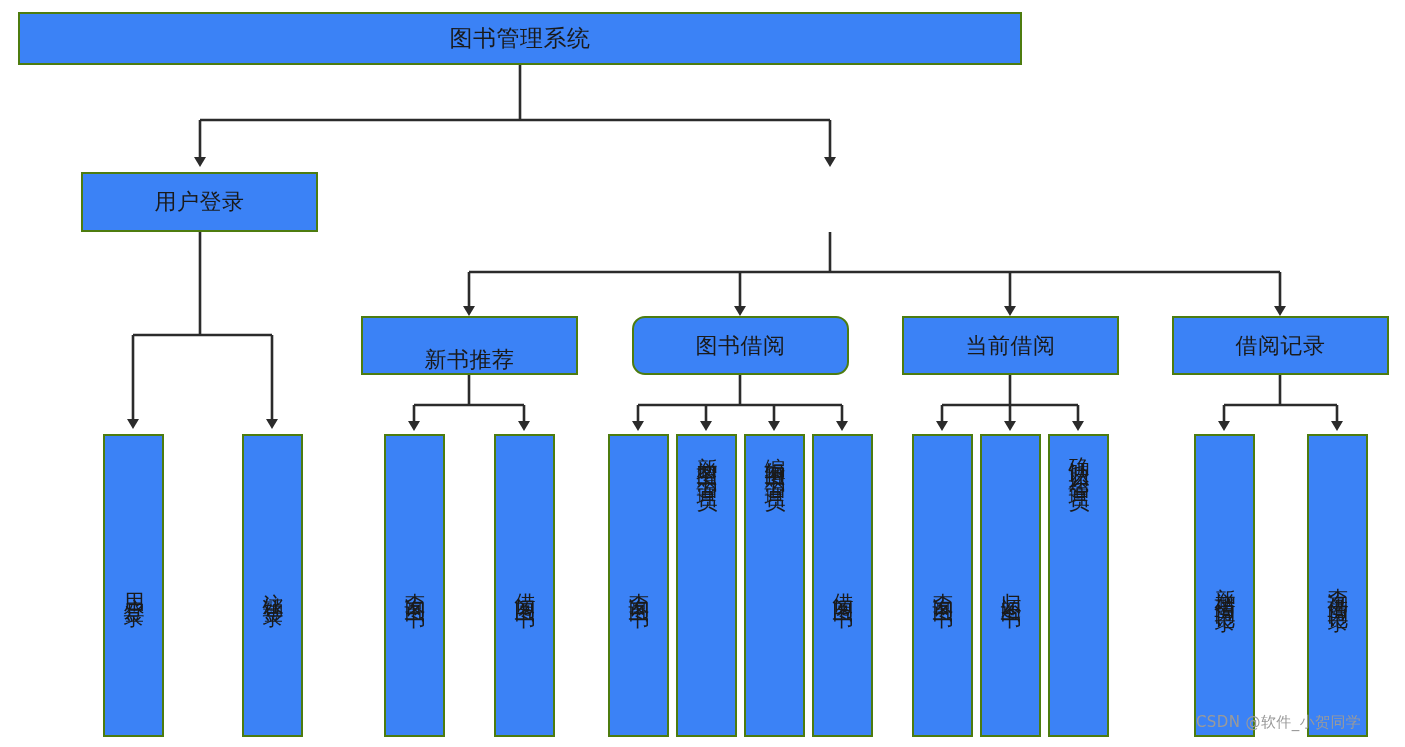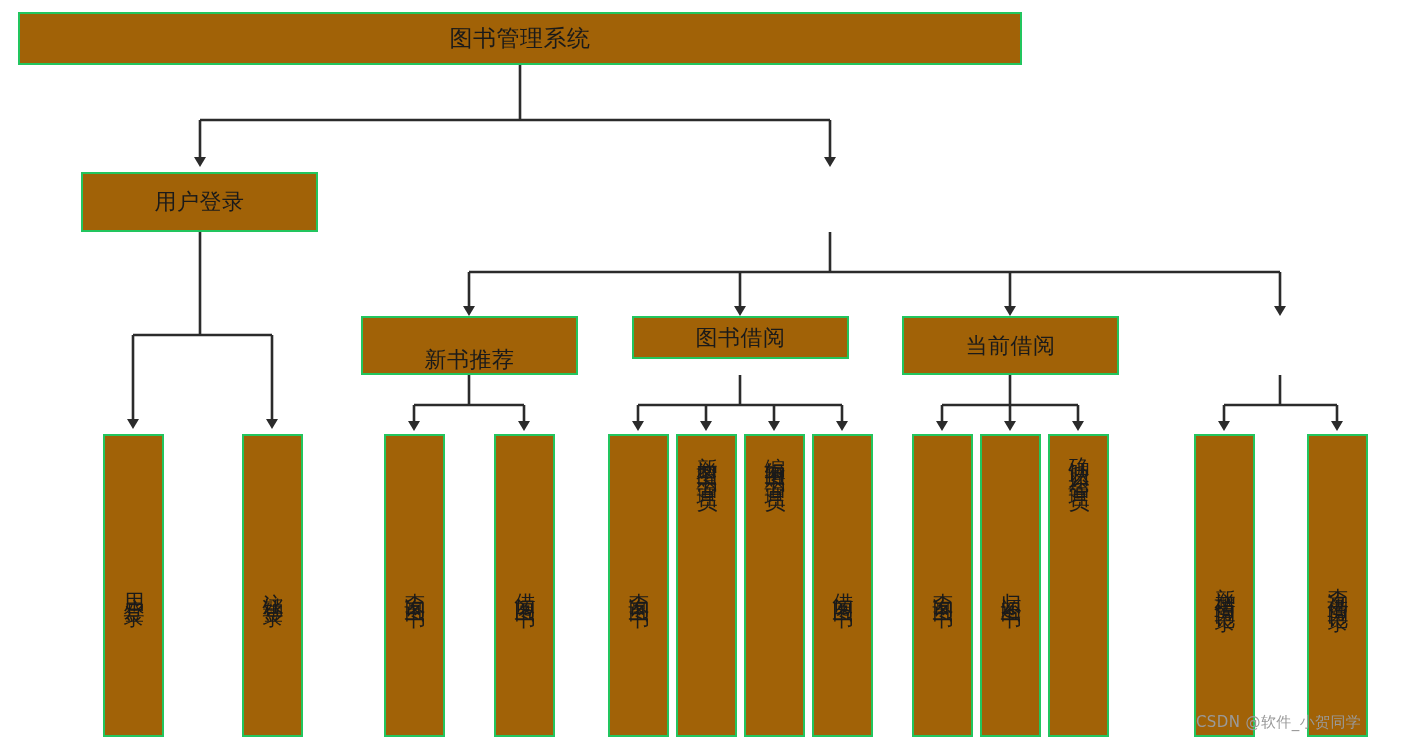--- a/index.html
+++ b/index.html
@@ -22,22 +22,22 @@
     position: absolute;
     left: 0;
     top: 0;
     width: 1405px;
     height: 747px;
     pointer-events: none;
   }
   .node {
     position: absolute;
     box-sizing: border-box;
-    border: 2px solid #22c55e;
-    background: #a16207;
+    border: 2px solid #4d7c0f;
+    background: #3b82f6;
     display: flex;
     align-items: center;
     justify-content: center;
     color: #1a1a1a;
     z-index: 2;
   }
   .node .lbl {
     display: block;
     text-align: center;
     line-height: 1.18;
@@ -140,28 +140,31 @@
 
   <div class="node h-node" style="left:81px; top:172px; width:237px; height:60px;">
     <span class="lbl">用户登录</span>
   </div>
 
 
   <div class="node h-node" style="left:361px; top:316px; width:217px; height:59px;align-items:flex-end;">
     <span class="lbl">新书推荐</span>
   </div>
 
-  <div class="node h-node" style="left:632px; top:316px; width:217px; height:43px;">
+  <div class="node h-node" style="left:632px; top:316px; width:217px; height:59px;border-radius:13px;">
     <span class="lbl">图书借阅</span>
   </div>
 
   <div class="node h-node" style="left:902px; top:316px; width:217px; height:59px;">
     <span class="lbl">当前借阅</span>
   </div>
 
+  <div class="node h-node" style="left:1172px; top:316px; width:217px; height:59px;">
+    <span class="lbl">借阅记录</span>
+  </div>
 
   <div class="node v-node centered" style="left:103px; top:434px; width:61px; height:303px;">
     <span class="lbl">用户登录</span>
   </div>
 
   <div class="node v-node centered" style="left:242px; top:434px; width:61px; height:303px;">
     <span class="lbl">注销登录</span>
   </div>
 
   <div class="node v-node centered" style="left:384px; top:434px; width:61px; height:303px;">

